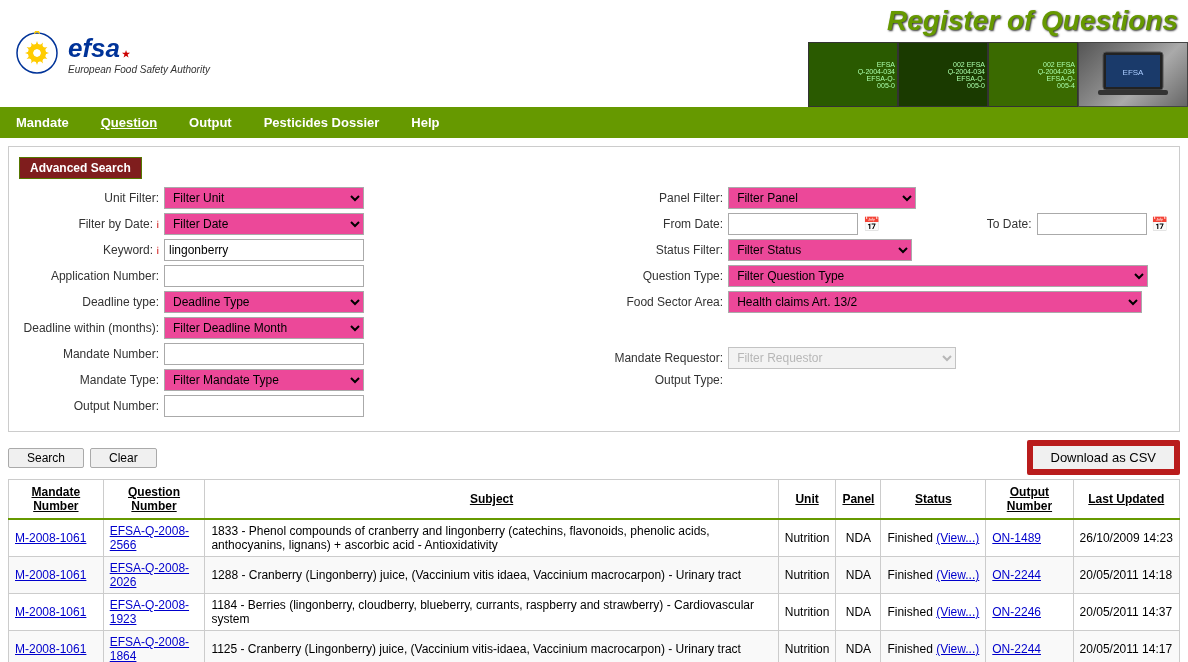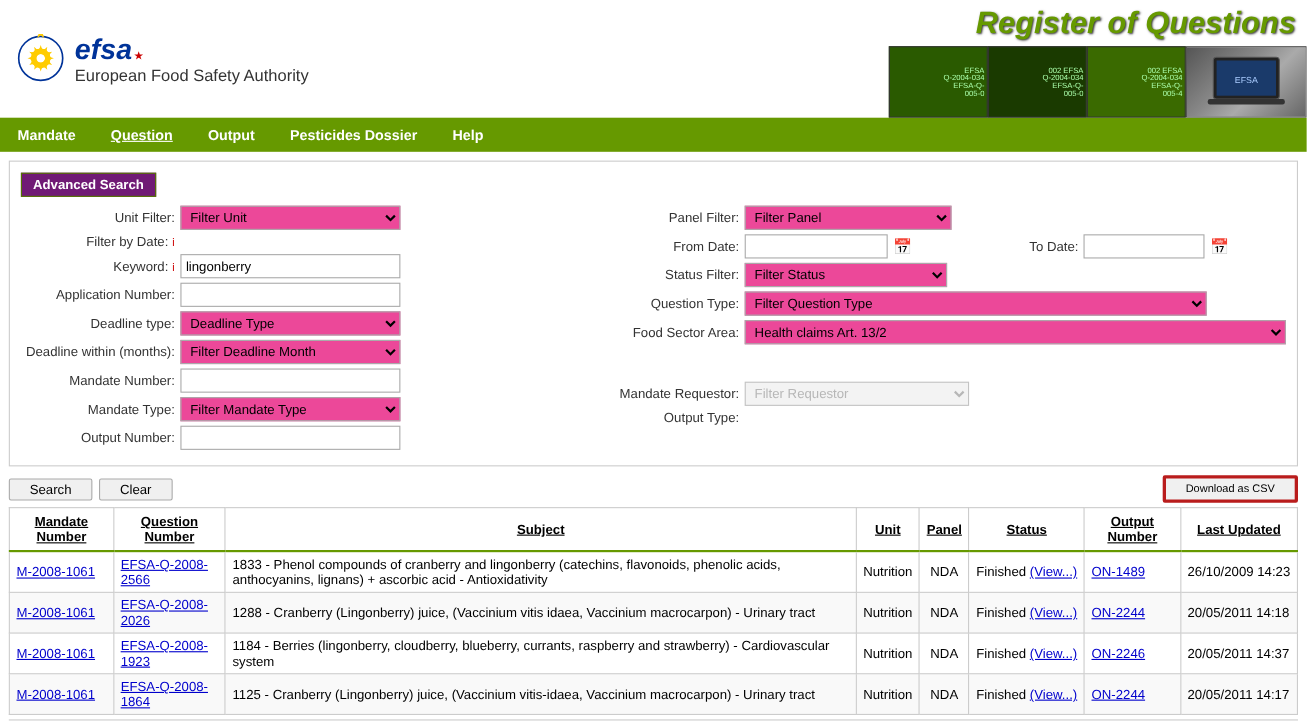--- a/index.html
+++ b/index.html
@@ -6,34 +6,34 @@
     body { font-family: Arial, sans-serif; font-size: 12px; background: #fff; }
     .logo-area { display: flex; align-items: center; gap: 8px; }
     .register-title { font-size: 28px; font-weight: bold; font-style: italic; color: #669900; text-shadow: 1px 1px 2px #333; }
 
     
     .nav { background: #669900; padding: 0; display: flex; align-items: center; }
     .nav a { color: #fff; text-decoration: none; padding: 8px 16px; display: inline-block; font-size: 13px; font-weight: bold; }
 
     
     .search-panel { border: 1px solid #ccc; margin: 8px; padding: 10px; background: #fff; }
-    .advanced-search-btn { background: #701a75; color: #fff; font-weight: bold; font-size: 12px; padding: 3px 10px; border: 1px solid #557700; cursor: pointer; margin-bottom: 8px; display: inline-block; }
+    .advanced-search-btn { background: #7f1d1d; color: #fff; font-weight: bold; font-size: 12px; padding: 3px 10px; border: 1px solid #557700; cursor: pointer; margin-bottom: 8px; display: inline-block; }
     .form-row { display: flex; align-items: center; gap: 5px; margin-bottom: 4px; }
     .form-label { width: 140px; min-width: 140px; font-size: 12px; color: #333; text-align: right; }
     .form-label small { font-size: 10px; color: #c00; }
     .form-control { height: 22px; font-size: 12px; border: 1px solid #aaa; padding: 1px 4px; }
     select.form-control { background: #ec4899; }
     input.form-control { background: #fff; }
     .form-control-wide { width: 200px; }
     .cal-icon { font-size: 14px; cursor: pointer; color: #666; }
 
     
     .action-row { display: flex; align-items: center; justify-content: space-between; margin: 8px 8px 4px 8px; }
     .btn { padding: 2px 18px; font-size: 12px; border: 1px solid #aaa; background: #f0f0f0; cursor: pointer; border-radius: 2px; }
-    .btn-download { padding: 4px 18px; font-size: 10px; border: 3px solid #b91c1c; background: #f0f0f0; cursor: pointer; border-radius: 2px; }
+    .btn-download { padding: 4px 18px; font-size: 13px; border: 6px solid #b91c1c; background: #f0f0f0; cursor: pointer; border-radius: 2px; }
 
     
     .results-table { margin: 4px 8px; border-collapse: collapse; width: calc(100% - 16px); }
     .results-table th { background: #fff; border: 1px solid #ccc; padding: 5px 6px; font-size: 12px; font-weight: bold; text-align: center; border-bottom: 2px solid #669900; }
     .results-table th a { color: #000; text-decoration: underline; }
     .results-table td { border: 1px solid #ccc; padding: 4px 6px; font-size: 12px; vertical-align: middle; }
     .results-table tr:nth-child(even) td { background: #f9f9f9; }
     .link-blue { color: #0000cc; text-decoration: underline; cursor: pointer; }
 
     
@@ -77,21 +77,21 @@
             <polygon points="0,-12 1.2,-8.4 5,-8.4 2,-6.1 3.2,-2.5 0,-4.8 -3.2,-2.5 -2,-6.1 -5,-8.4 -1.2,-8.4" transform="rotate(300)"></polygon>
             <polygon points="0,-12 1.2,-8.4 5,-8.4 2,-6.1 3.2,-2.5 0,-4.8 -3.2,-2.5 -2,-6.1 -5,-8.4 -1.2,-8.4" transform="rotate(330)"></polygon>
           </g>
         </svg>
       </div>
       <div>
         <div style="display:flex;align-items:baseline;gap:2px;">
           <span style="font-size:26px;font-weight:bold;color:#003399;font-style:italic;">efsa</span>
           <span style="font-size:9px;color:#cc0000;font-weight:bold;vertical-align:super;">★</span>
         </div>
-        <div style="font-size:15px;color:#333;white-space:nowrap;">European Food Safety Authority</div>
+        <div style="font-size:10px;color:#333;white-space:nowrap;font-style:italic;">European Food Safety Authority</div>
       </div>
     </div>
   </div>
   <div class="header-right-section">
     <div class="register-banner">
       <span class="register-title">Register of Questions</span>
     </div>
     <div class="thumb-strip">
       <div class="thumb-cell" style="background:#2a5a00;">
         <div class="tc-line">EFSA</div>
@@ -144,20 +144,23 @@
       <div class="form-row">
         <span class="form-label">Unit Filter:</span>
         <select class="form-control form-control-wide">
           <option>Filter Unit</option>
         </select>
         <span style="margin-left:-2px;"></span>
       </div>
 
       <div class="form-row">
         <span class="form-label">Filter by Date: <small style="color:#c00;">ℹ</small></span>
+        <select class="form-control form-control-wide">
+          <option>Filter Date</option>
+        </select>
       </div>
 
       <div class="form-row">
         <span class="form-label">Keyword: <small style="color:#c00;">ℹ</small></span>
         <input type="text" class="form-control form-control-wide" value="lingonberry" style="">
       </div>
 
       <div class="form-row">
         <span class="form-label">Application Number:</span>
         <input type="text" class="form-control form-control-wide" style="">
@@ -222,30 +225,30 @@
 
       <div class="form-row">
         <span class="form-label">Question Type:</span>
         <select class="form-control" style="width:420px;">
           <option>Filter Question Type</option>
         </select>
       </div>
 
       <div class="form-row">
         <span class="form-label">Food Sector Area:</span>
-        <select class="form-control" style="width:492px;">
+        <select class="form-control" style="width:414px;">
           <option>Health claims Art. 13/2</option>
         </select>
       </div>
 
       <div class="form-row" style="height:26px;"></div>
 
       <div class="form-row">
         <span class="form-label">Mandate Requestor:</span>
-        <select class="form-control" style="width:204px;background:#eee;color:#999;" disabled="">
+        <select class="form-control" style="width:228px;background:#eee;color:#999;" disabled="">
           <option>Filter Requestor</option>
         </select>
       </div>
 
       <div class="form-row">
         <span class="form-label">Output Type:</span>
       </div>
     </div>
   </div>
 </div>

